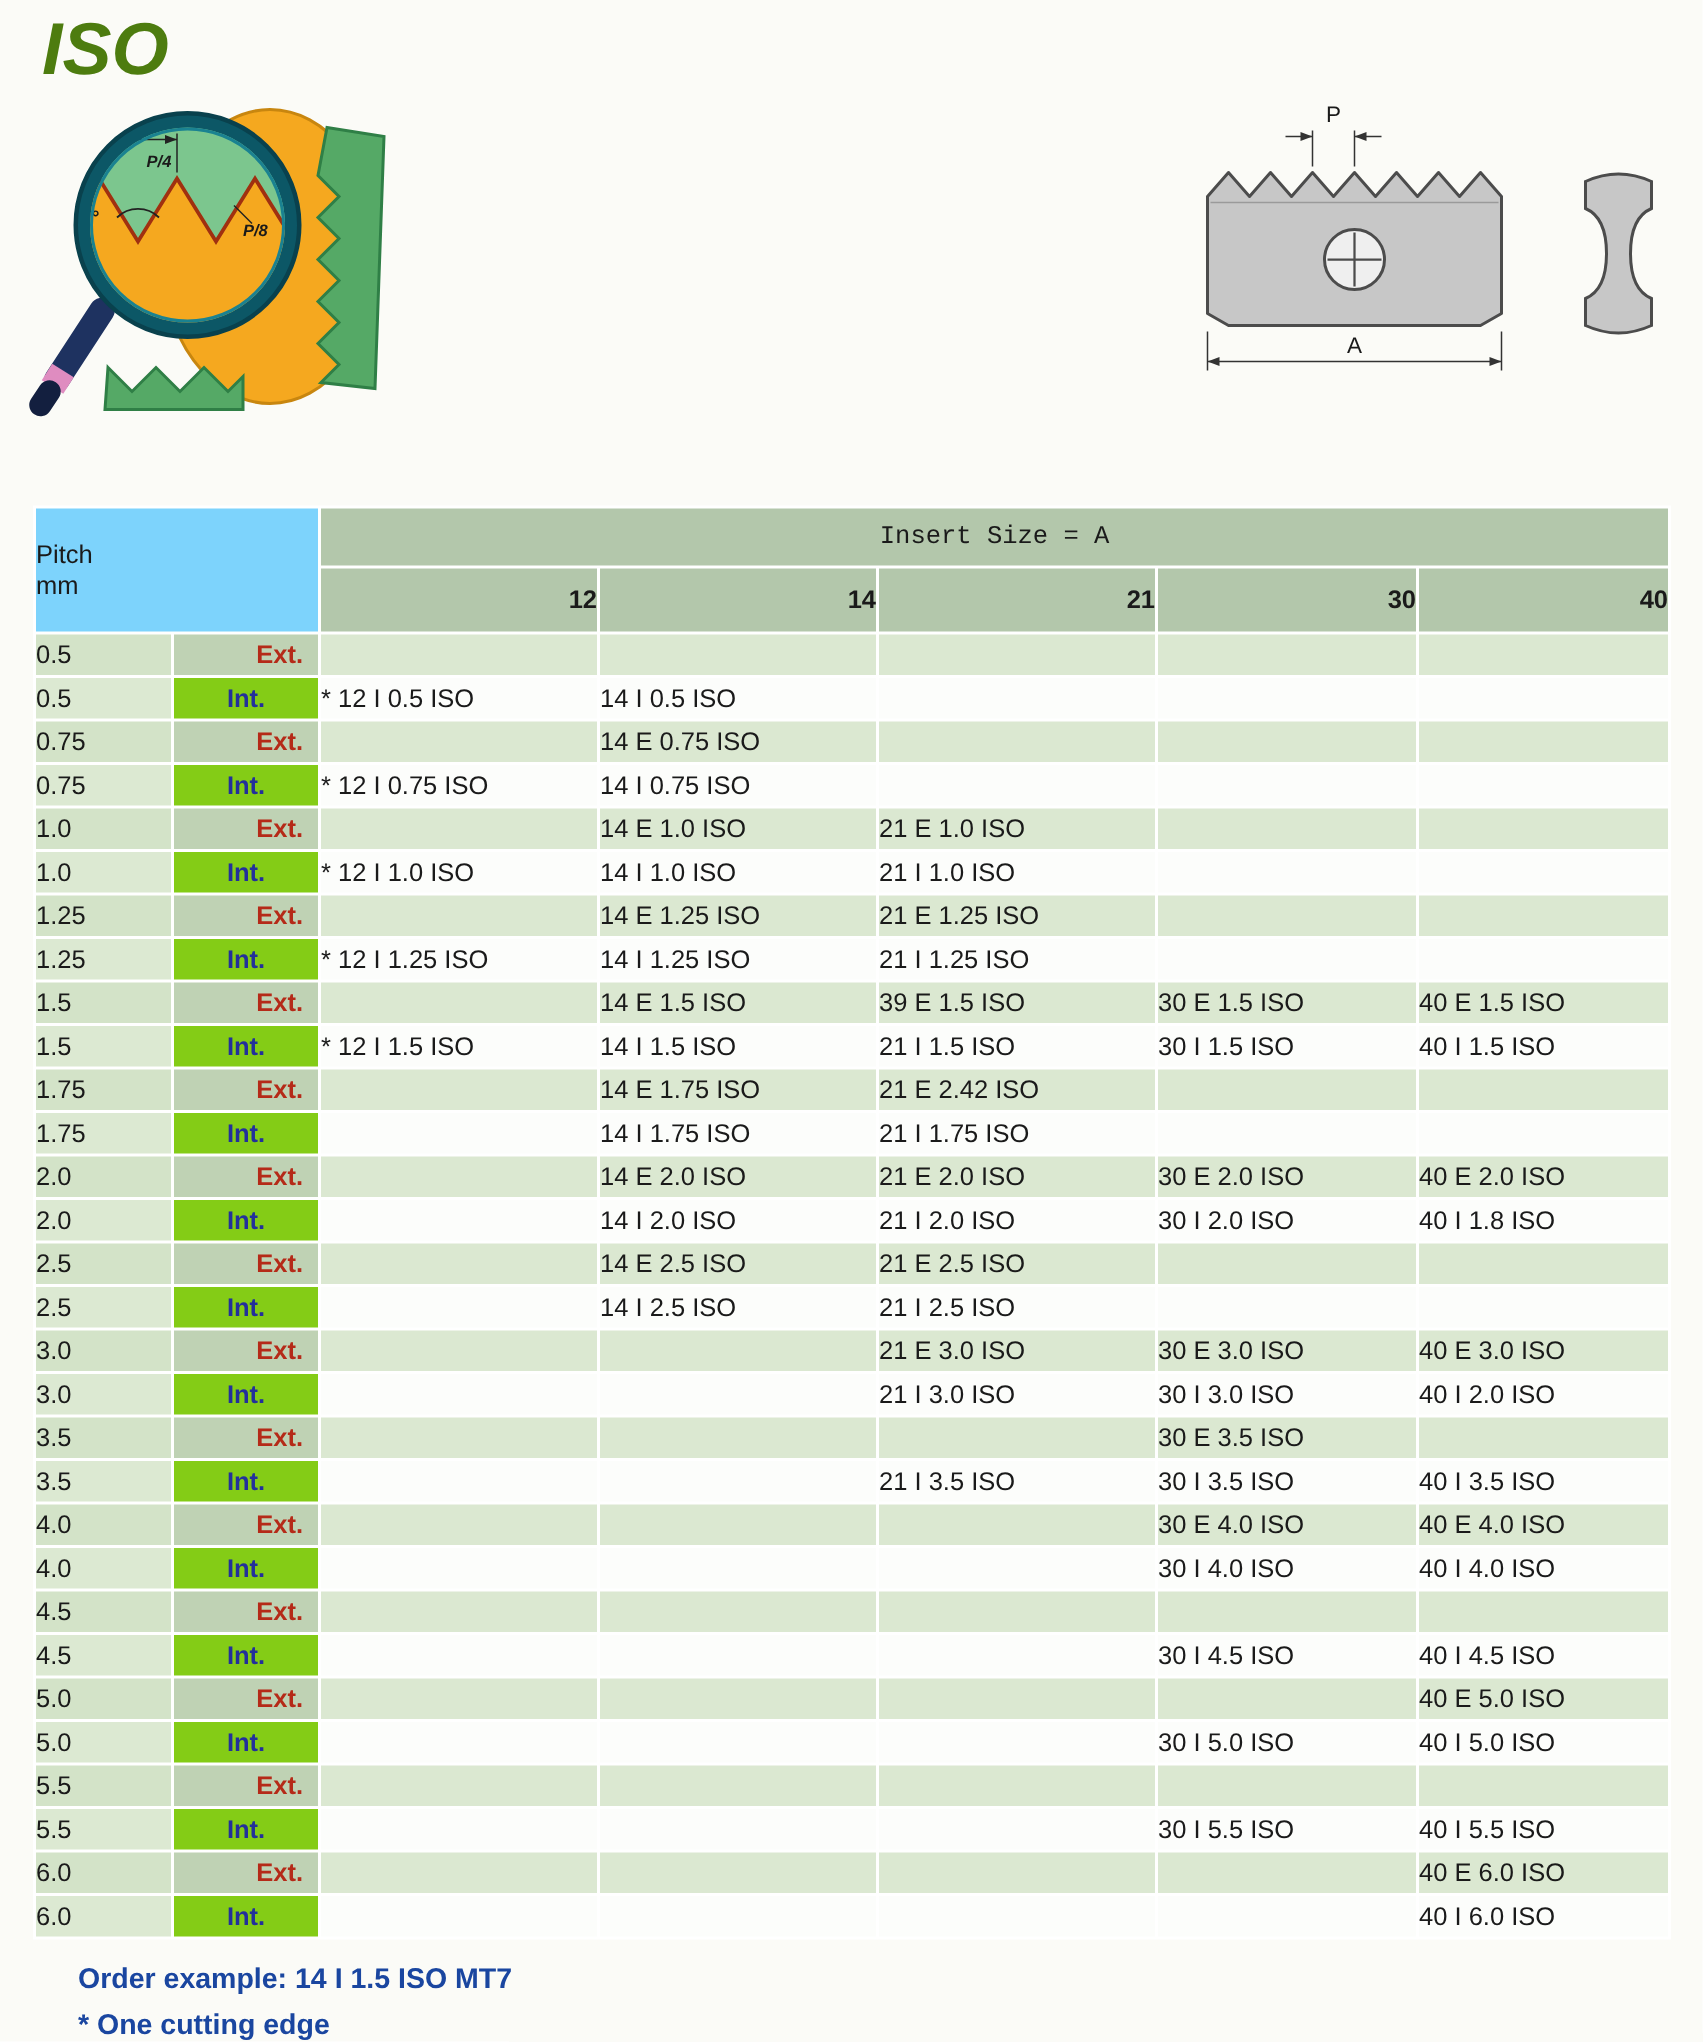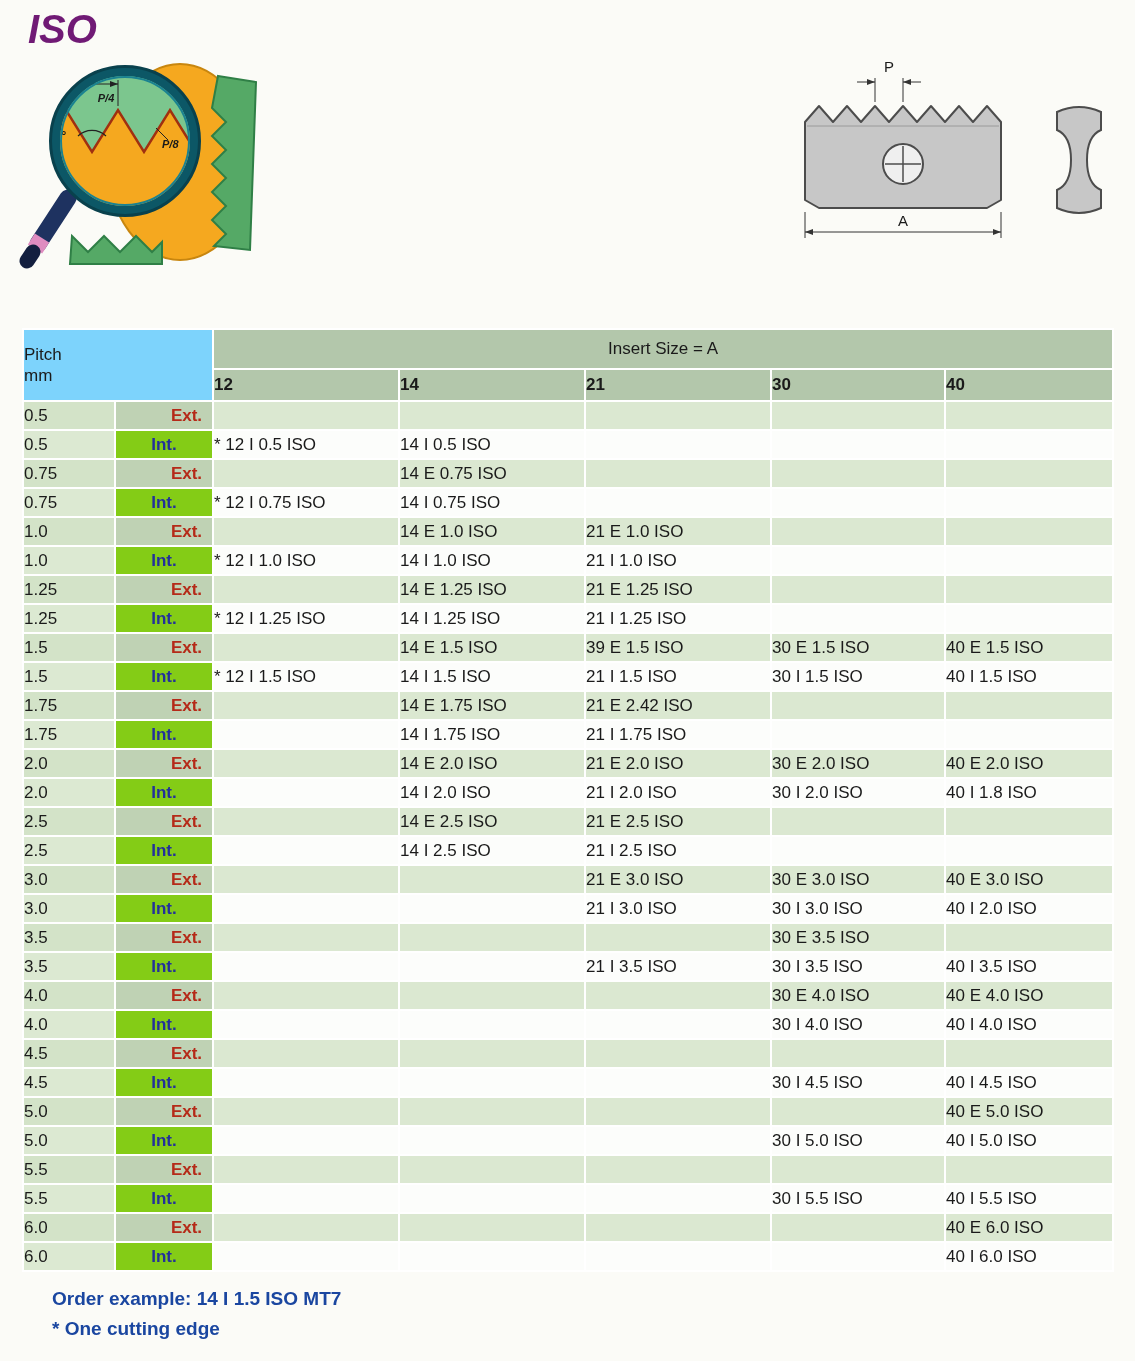--- a/index.html
+++ b/index.html
@@ -6,23 +6,23 @@
   body {
     width: 1135px; height: 1361px;
     background: #fbfbf7;
     font-family: "Liberation Sans", sans-serif;
     overflow: hidden;
     position: relative;
   }
   .title {
     font-style: italic;
     font-weight: bold;
-    font-size: 40px;
+    font-size: 49px;
     line-height: 1.05;
-    color: #701a75;
+    color: #4d7c0f;
     padding: 8px 0 0 28px;
   }
   .illos { position: relative; height: 252px; }
   .left-illo  { position: absolute; left: 10px;  top: -6px; }
   .right-illo { position: absolute; left: 795px; top: 6px; }
 
   .table-wrap { margin: 26px 22px 0 22px; }
   table.pitch-table {
     border-collapse: separate;
     border-spacing: 2px;
@@ -32,22 +32,22 @@
   }
   .pitch-table th, .pitch-table td {
     font-size: 17px; color: #1a1a1a;
     white-space: nowrap; overflow: hidden;
     padding: 0;
   }
   .pitch-head {
     background: #7dd3fc; text-align: left; padding-left: 26px;
     font-weight: normal; line-height: 1.25; vertical-align: middle;
   }
-  .size-head  { background: #b3c7ab; height: 38px; text-align: center; font-weight: normal; }
-  .size-col   { background: #b3c7ab; height: 30px; text-align: left; font-weight: bold; }
+  .size-head  { background: #b3c7ab; height: 38px; text-align: center; font-weight: normal; font-family: Liberation Mono, monospace; }
+  .size-col   { background: #b3c7ab; height: 42px; text-align: right; font-weight: bold; }
 
   tbody td { height: 27px; vertical-align: middle; }
   .pitch-cell { }
   .type-cell  { text-align: center; font-weight: bold; }
   .type-cell.ext { color: #b52a18; padding-left: 45px; }
   .type-cell.int { color: #23309b; }
   .row-ext .pitch-cell { background: #d3e3c8; }
   .row-int .pitch-cell { background: #dce9d2; }
   .row-ext .type-cell  { background: #bfd2b4; }
   .row-int .type-cell  { background: #84cc16; }

